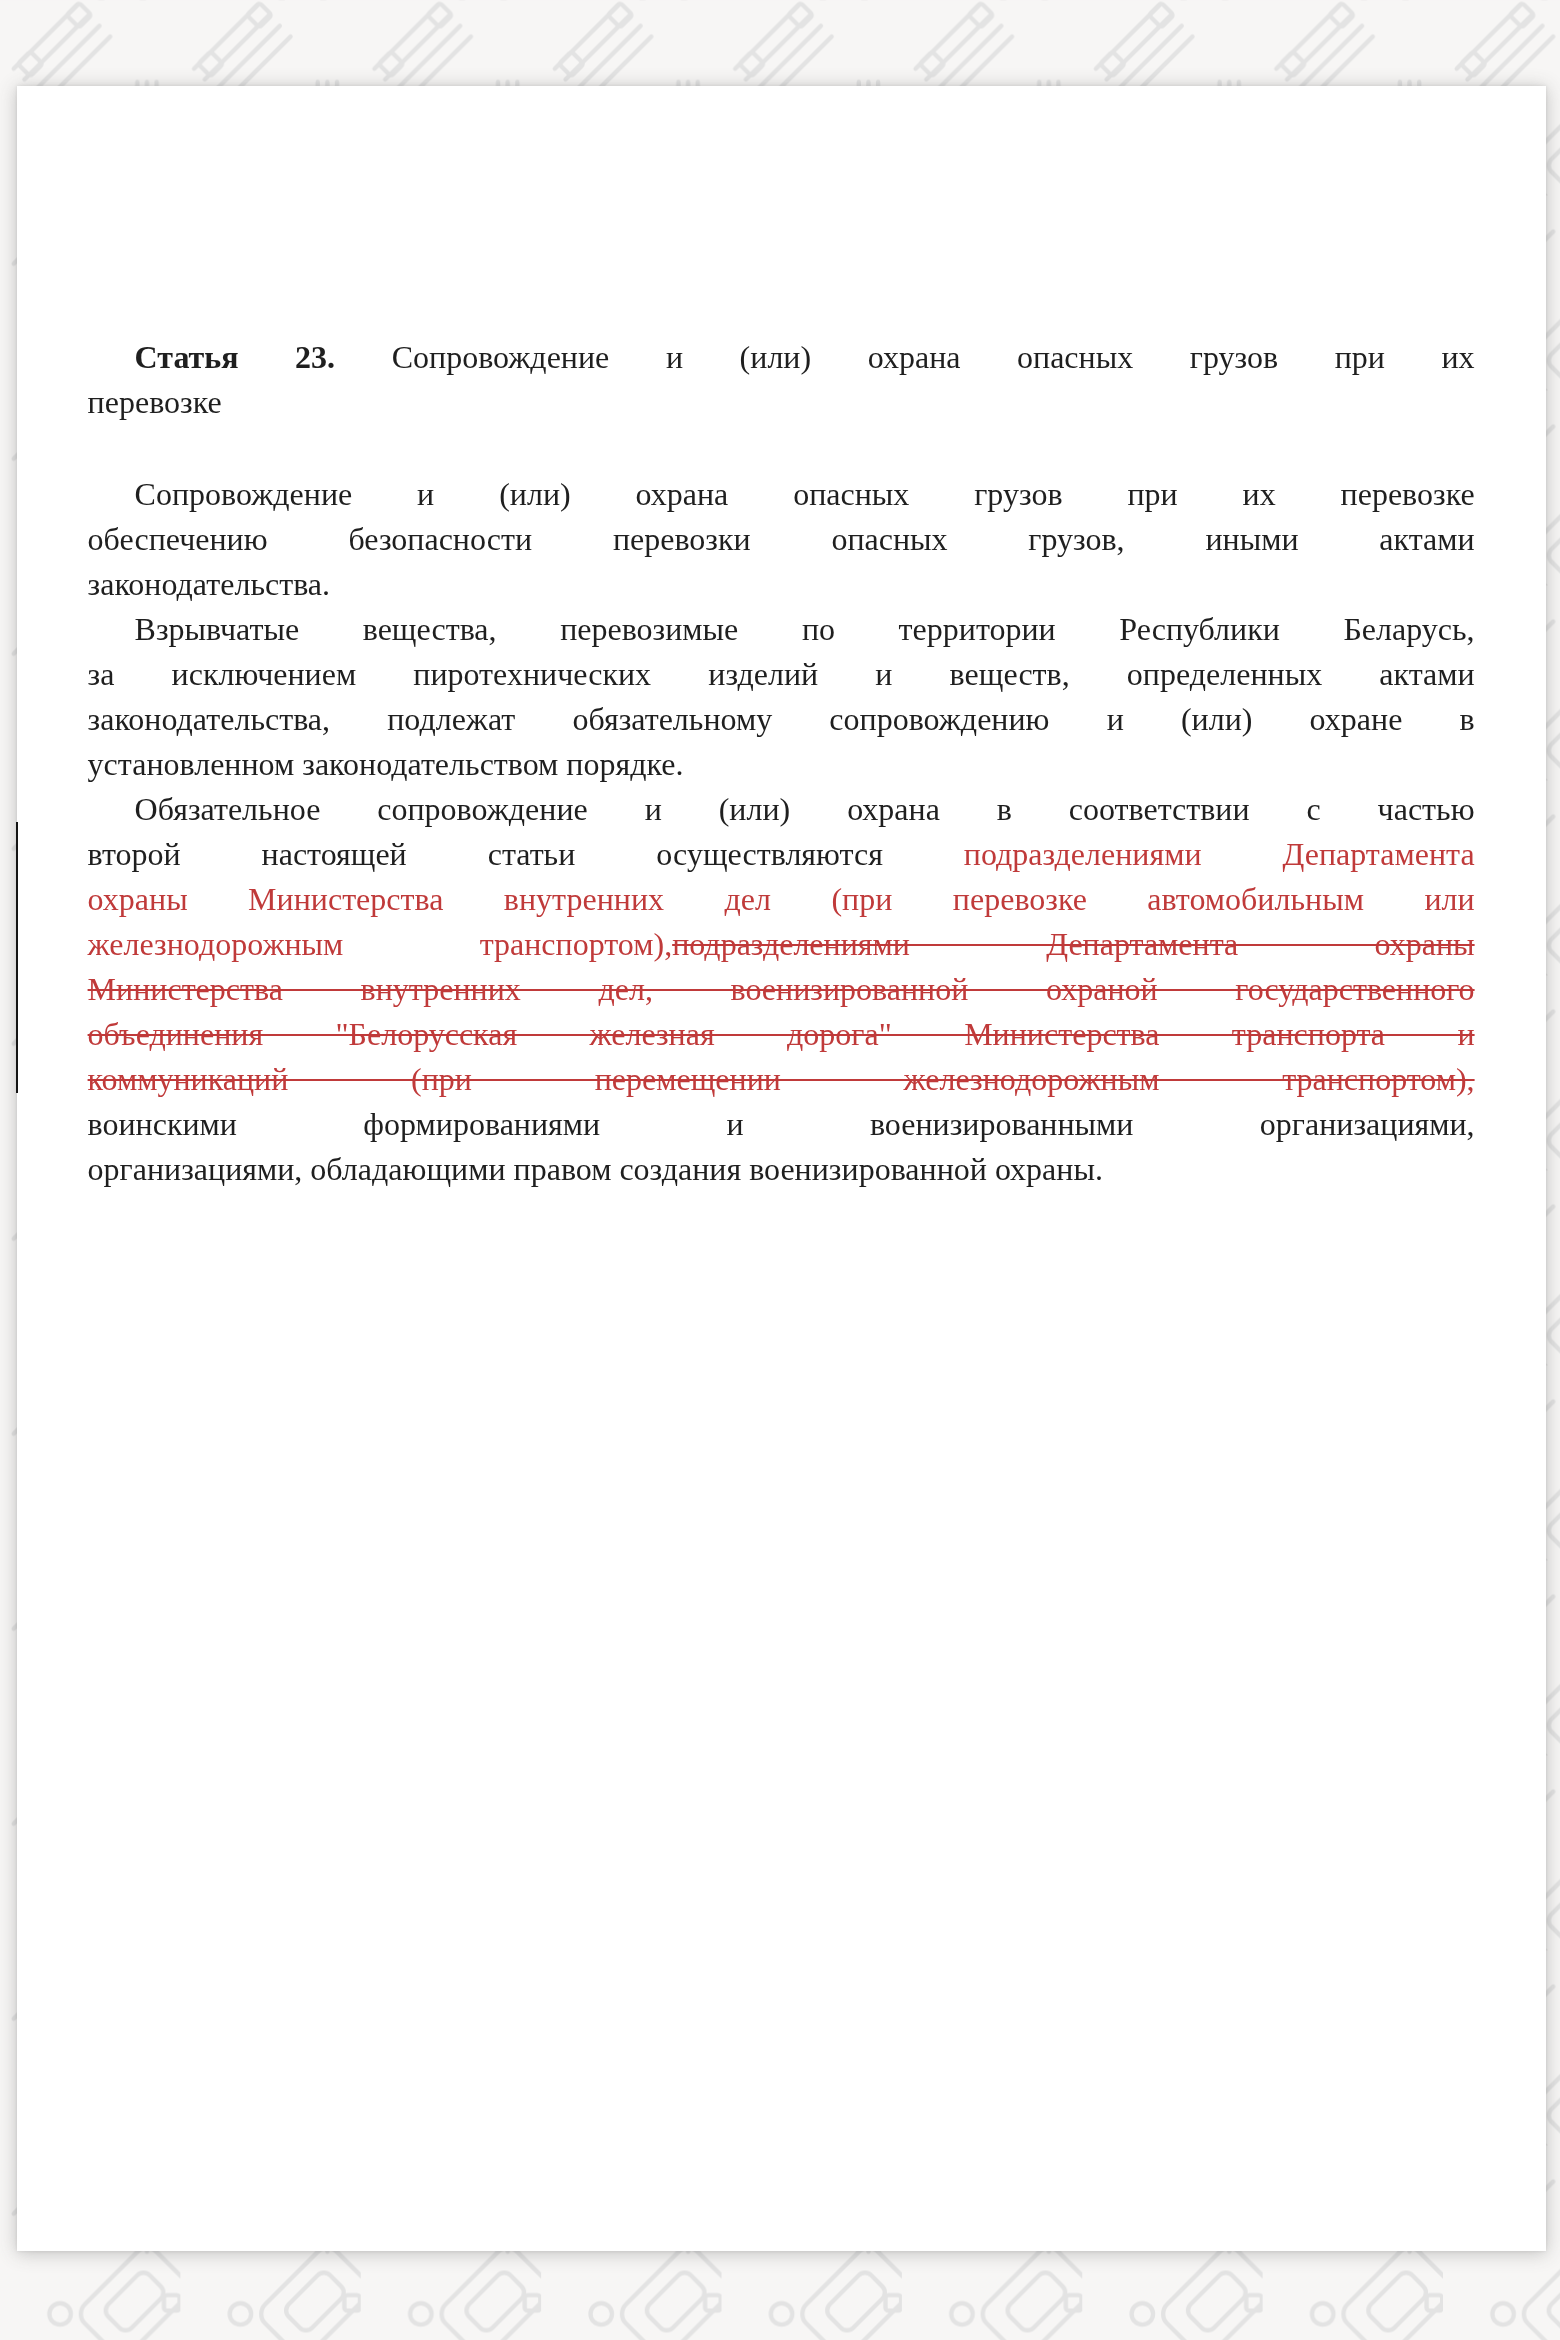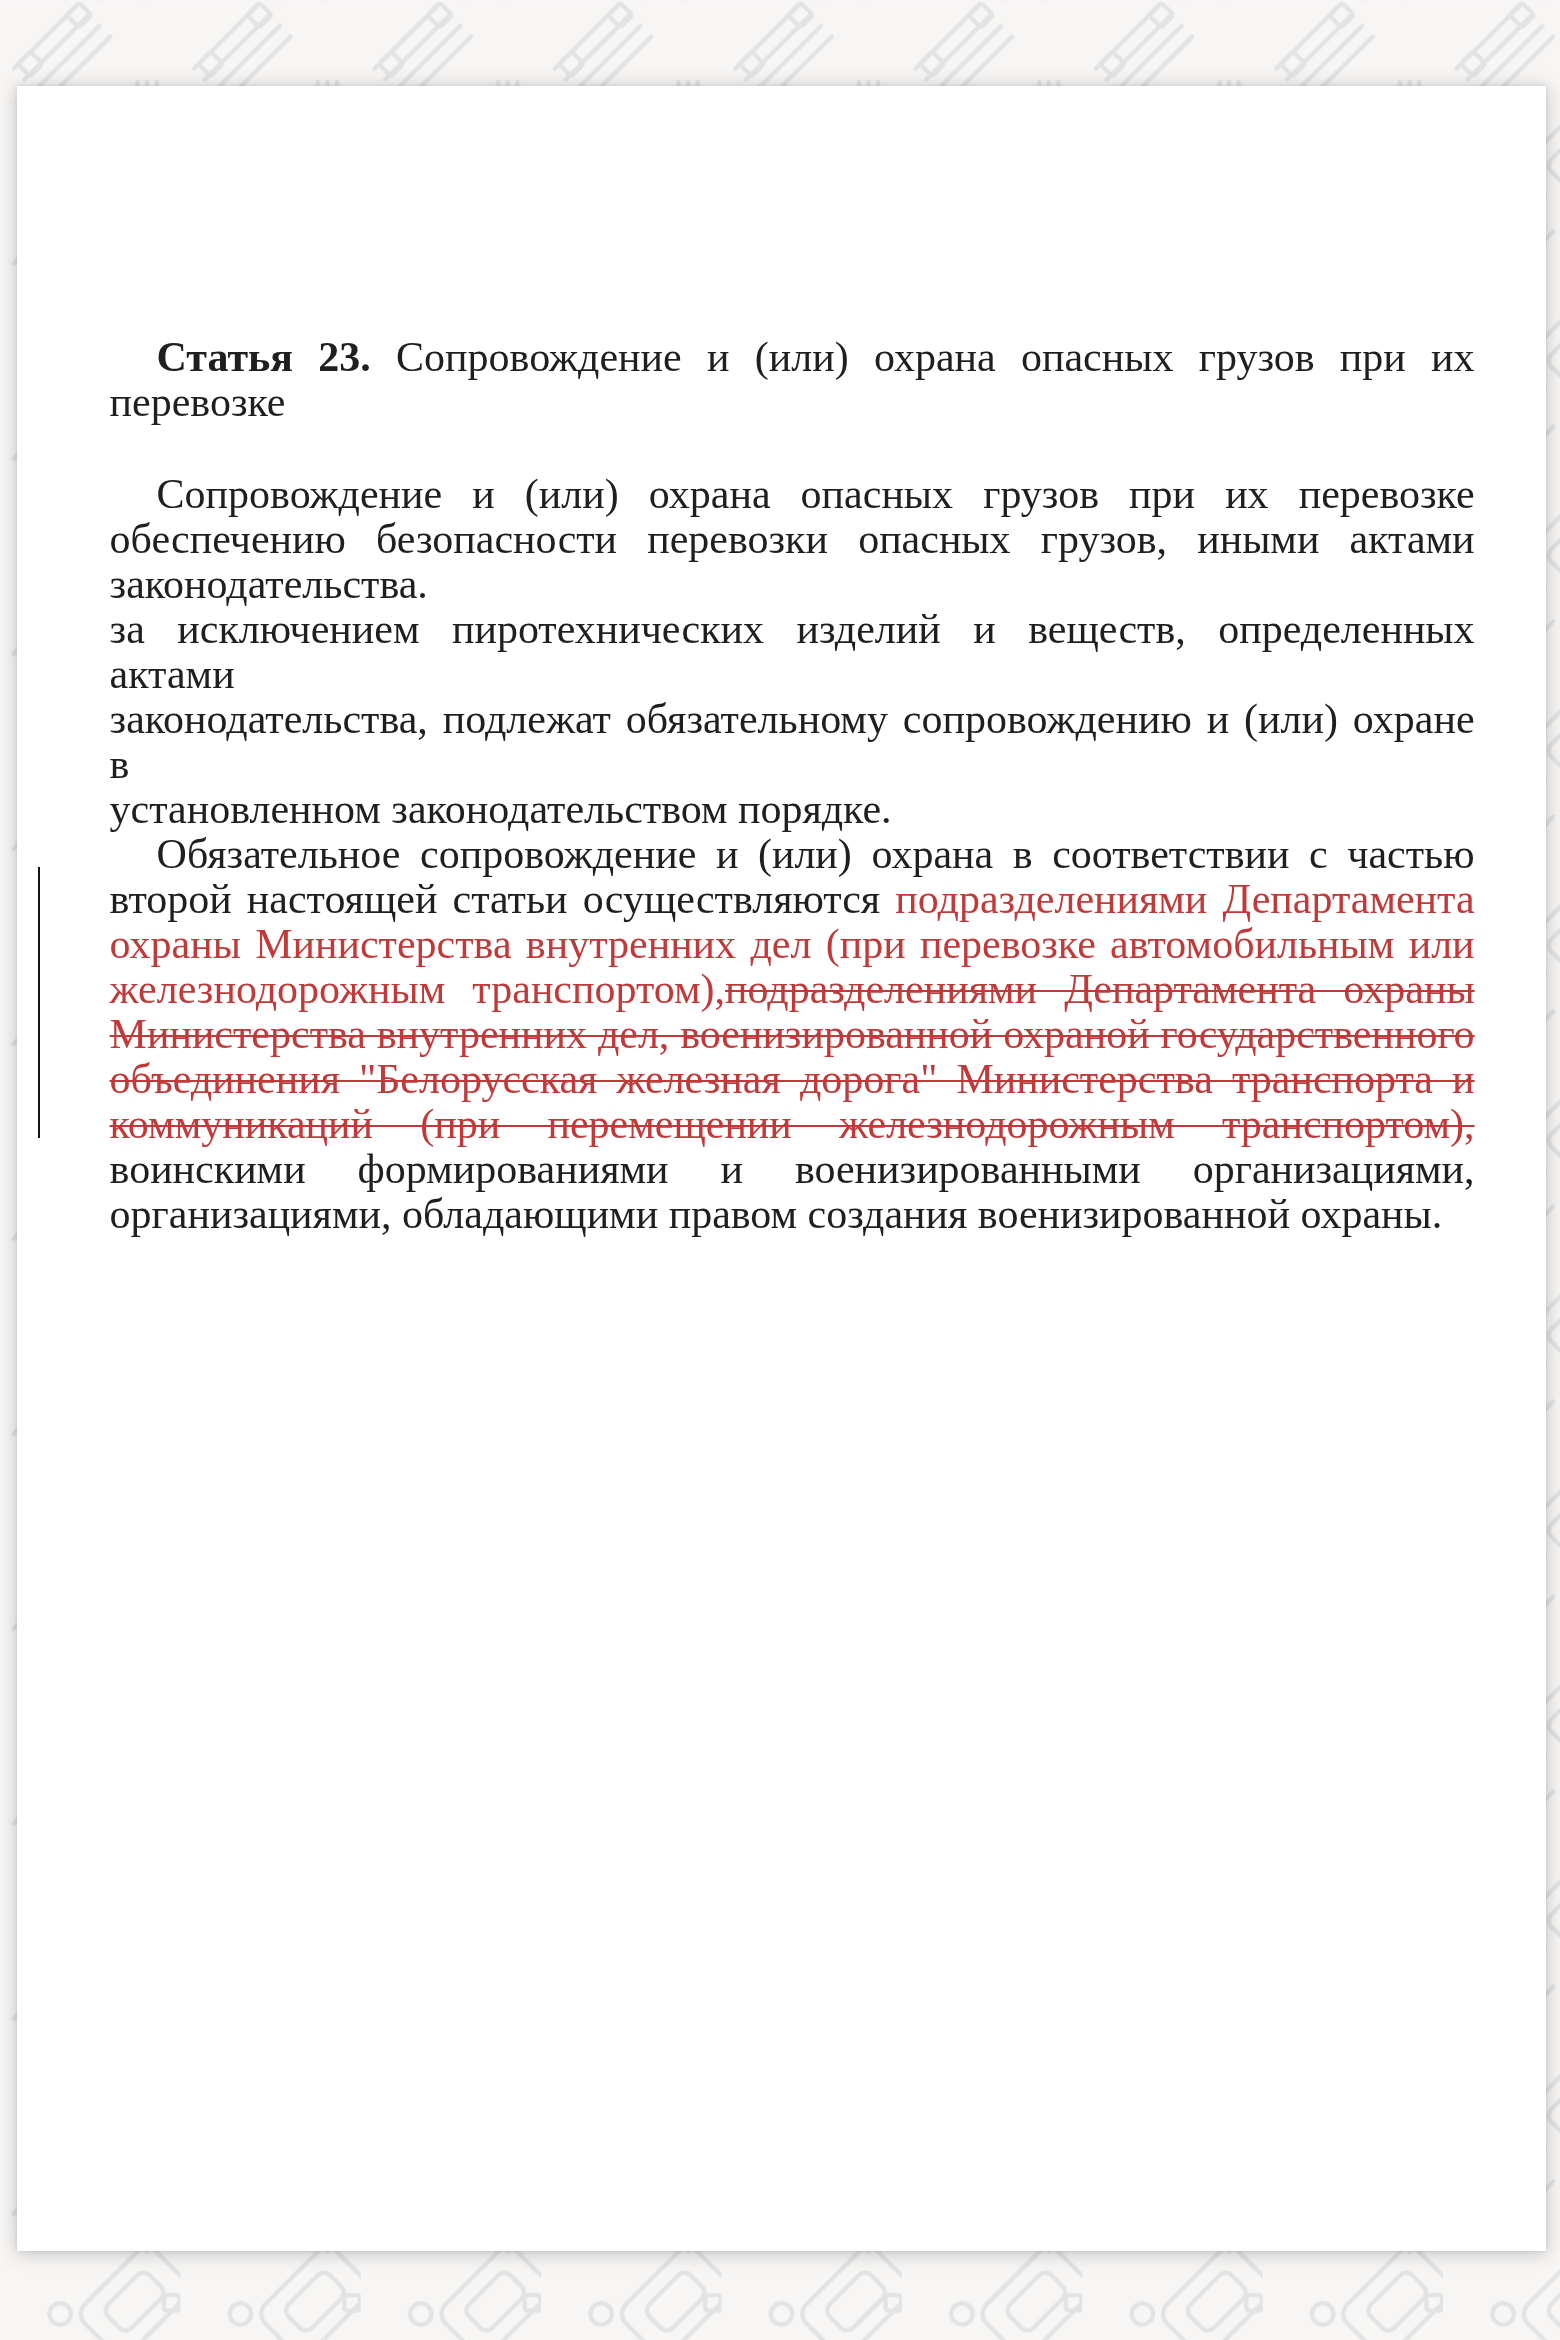--- a/index.html
+++ b/index.html
@@ -10,22 +10,22 @@
     font-family:"Liberation Serif","DejaVu Serif",serif;
   }
   .bg-svg{position:absolute;left:0;top:0;width:1560px;height:2341px;}
   .page{
     position:absolute;left:16.6px;top:86px;width:1529px;height:2165px;
     background:#ffffff;
     box-shadow:0 2px 17.6px rgba(70,70,70,.30), 0 0 3.9px rgba(0,0,0,.10);
   }
   .content{
     position:absolute;left:0;top:0;right:0;
-    padding:249px 71px 0 93px;
-    font-size:42px;line-height:45px;color:#1f1f1f;
+    padding:249px 71px 0 71px;
+    font-size:32px;line-height:45px;color:#1f1f1f;
   }
   .para{position:relative;}
   .para.space-after{margin-bottom:47px;}
   .line{text-align:justify;text-align-last:left;white-space:normal;}
   .line.j{text-align-last:justify;}
   .line.ind{text-indent:47px;}
   .seg.bold{font-weight:bold;}
   .seg.ins{
     color:var(--rev-red,#c03a3a);
     text-decoration-thickness:2.4px;
@@ -80,20 +80,21 @@
       <div class="para space-after">
         <div class="line j ind"><span class="seg bold">Статья 23.</span><span class="seg normal"> Сопровождение и (или) охрана опасных грузов при их</span></div>
         <div class="line"><span class="seg normal">перевозке</span></div>
       </div>
       <div class="para">
         <div class="line j ind"><span class="seg normal">Сопровождение и (или) охрана опасных грузов при их перевозке</span></div>
         <div class="line j"><span class="seg normal">обеспечению безопасности перевозки опасных грузов, иными актами</span></div>
         <div class="line"><span class="seg normal">законодательства.</span></div>
       </div>
       <div class="para">
+        <div class="line j ind"><span class="seg normal">Взрывчатые вещества, перевозимые по территории Республики Беларусь,</span></div>
         <div class="line j"><span class="seg normal">за исключением пиротехнических изделий и веществ, определенных актами</span></div>
         <div class="line j"><span class="seg normal">законодательства, подлежат обязательному сопровождению и (или) охране в</span></div>
         <div class="line"><span class="seg normal">установленном законодательством порядке.</span></div>
       </div>
       <div class="para">
         <div class="line j ind"><span class="seg normal">Обязательное сопровождение и (или) охрана в соответствии с частью</span></div>
         <div class="line j"><span class="seg normal">второй настоящей статьи осуществляются </span><span class="seg ins">подразделениями Департамента</span></div>
         <div class="line j"><span class="seg ins">охраны Министерства внутренних дел (при перевозке автомобильным или</span></div>
         <div class="line j"><span class="seg ins">железнодорожным транспортом),</span><span class="seg del">подразделениями Департамента охраны</span></div>
         <div class="line j"><span class="seg del">Министерства внутренних дел, военизированной охраной государственного</span></div>

